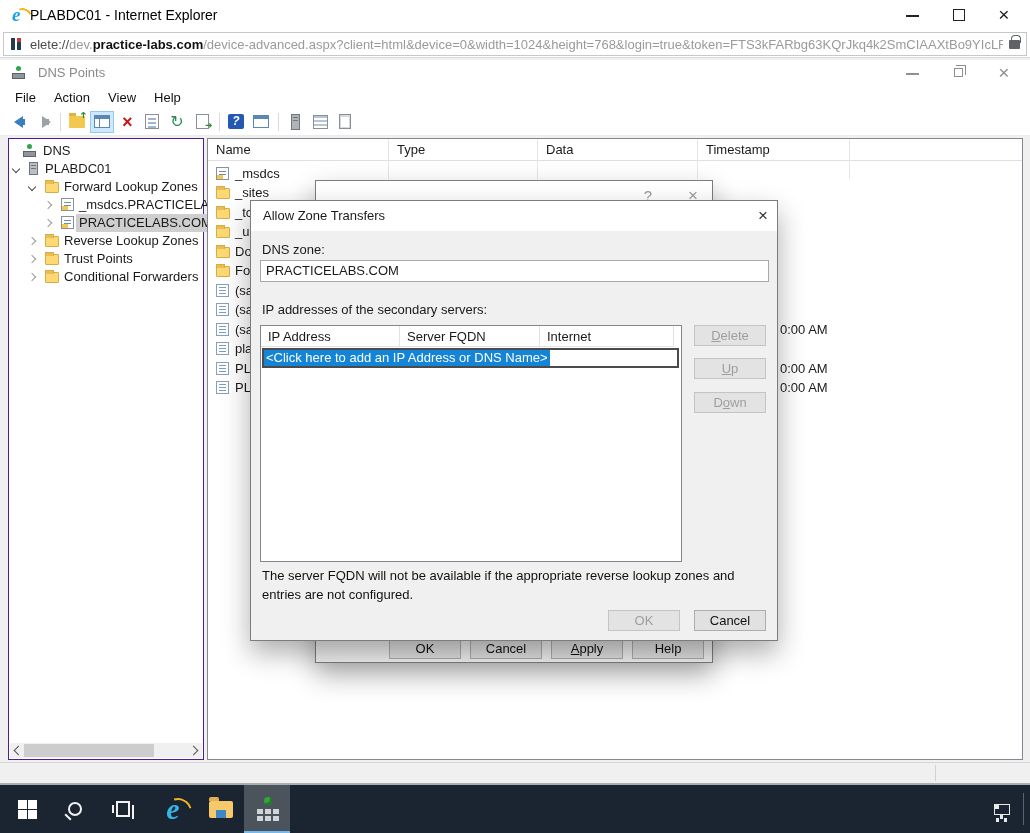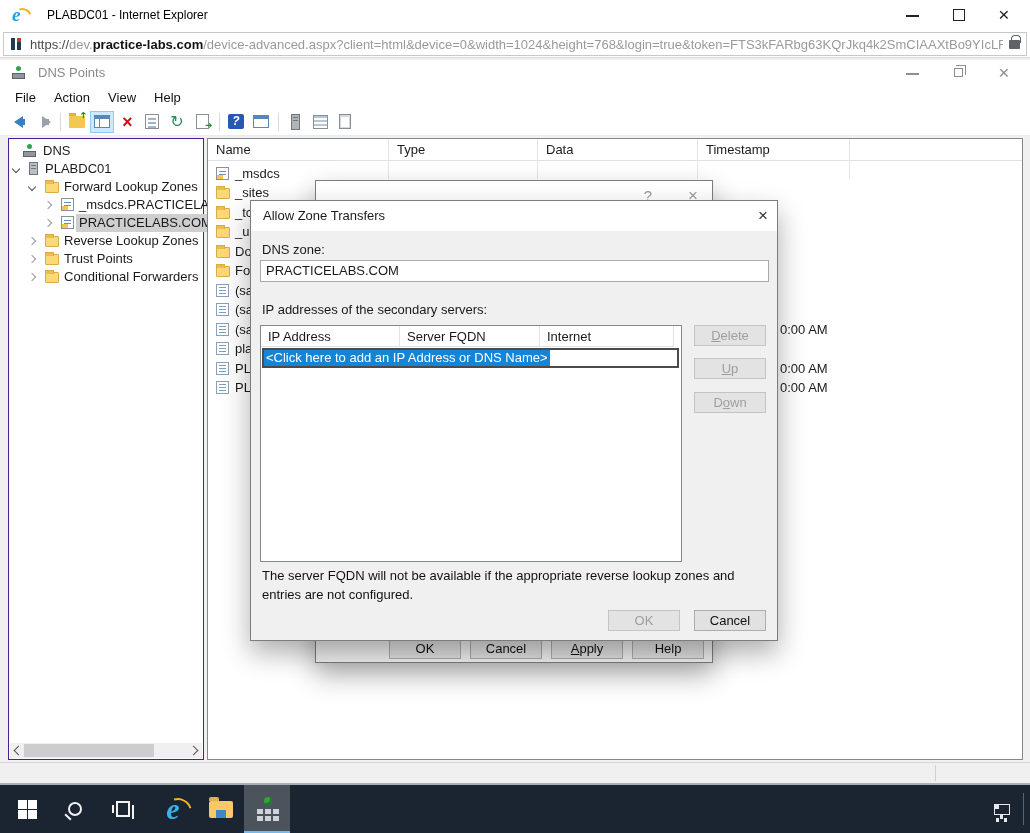--- a/index.html
+++ b/index.html
@@ -5,21 +5,21 @@
   * { margin:0; padding:0; box-sizing:border-box; }
   html,body { width:1030px; height:833px; }
   body { font-family:"Liberation Sans","DejaVu Sans",sans-serif; font-size:13px; color:#1a1a1a; background:#fff; position:relative; overflow:hidden; }
   .abs { position:absolute; }
 
   
   .screen { position:relative; width:1030px; height:833px; background:#fff; outline:1px solid #9aa0a6; }
   .ie-titlebar { position:absolute; left:0; top:0; width:1030px; height:30px; background:#fff; }
   .ie-eicon { position:absolute; left:12px; top:5px; width:20px; height:20px; font:italic bold 19px "Liberation Serif","DejaVu Serif",serif; color:#1ba1e2; line-height:20px; }
   .ie-eicon::after { content:""; position:absolute; left:1px; top:3px; width:15px; height:15px; border:2px solid transparent; border-top-color:#f2b61e; border-radius:50%; transform:rotate(24deg); }
-  .ie-title { position:absolute; left:47px; top:0; line-height:30px; font-size:12px; color:#000; }
+  .ie-title { position:absolute; left:30px; top:0; line-height:30px; font-size:14px; color:#000; }
   .cap-btn { position:absolute; width:34px; height:26px; top:2px; }
   .glyph-min { position:absolute; left:10px; top:13px; width:13px; height:2px; background:#222; }
   .glyph-max { position:absolute; left:11px; top:7px; width:12px; height:12px; border:1.5px solid #222; }
   .glyph-close { position:absolute; left:8px; top:0; font-size:19px; line-height:26px; color:#222; }
   .gray .glyph-min { background:#8f8f8f; }
   .gray .glyph-close { color:#8f8f8f; }
   .glyph-restore { position:absolute; left:12px; top:8px; width:9px; height:9px; border:1.3px solid #8f8f8f; background:#fff; }
   .glyph-restore::before { content:""; position:absolute; left:1px; top:-4px; width:9px; height:9px; border:1.3px solid #8f8f8f; border-left:none; border-bottom:none; }
 
   .ie-urlbar { position:absolute; left:0; top:30px; width:1030px; height:28px; background:#fff; border-bottom:1px solid #d8dadc; }
@@ -175,21 +175,21 @@
         <i class="glyph-max"></i>
       </span>
     <span class="cap-btn" style="left:990px">
         <i class="glyph-close">×</i>
       </span>
   </div>
 
   <div class="ie-urlbar">
     <div class="urlbox">
       <span class="pl-favicon"></span>
-      <span class="url-text"><span class="scheme">https://</span><span class="sub">dev.</span><span class="host">practice-labs.com</span><span class="path">/device-advanced.aspx?client=html&amp;device=0&amp;width=1024&amp;height=768&amp;login=true&amp;token=FTS3kFARbg63KQrJkq4k2SmCIAAXtBo9YIcLFDBCRhvPPNnTW</span></span>
+      <span class="url-text"><span class="scheme">elete://</span><span class="sub">dev.</span><span class="host">practice-labs.com</span><span class="path">/device-advanced.aspx?client=html&amp;device=0&amp;width=1024&amp;height=768&amp;login=true&amp;token=FTS3kFARbg63KQrJkq4k2SmCIAAXtBo9YIcLFDBCRhvPPNnTW</span></span>
       <span class="lock"></span>
     </div>
   </div>
 
   <div class="remote">
 
     <div class="app-titlebar">
       <span class="i i-dnsroot" style="left:12px; top:6px;"></span>
       <span class="app-title">DNS Points</span>
       <span class="cap-btn gray" style="left:896px; top:0;">

